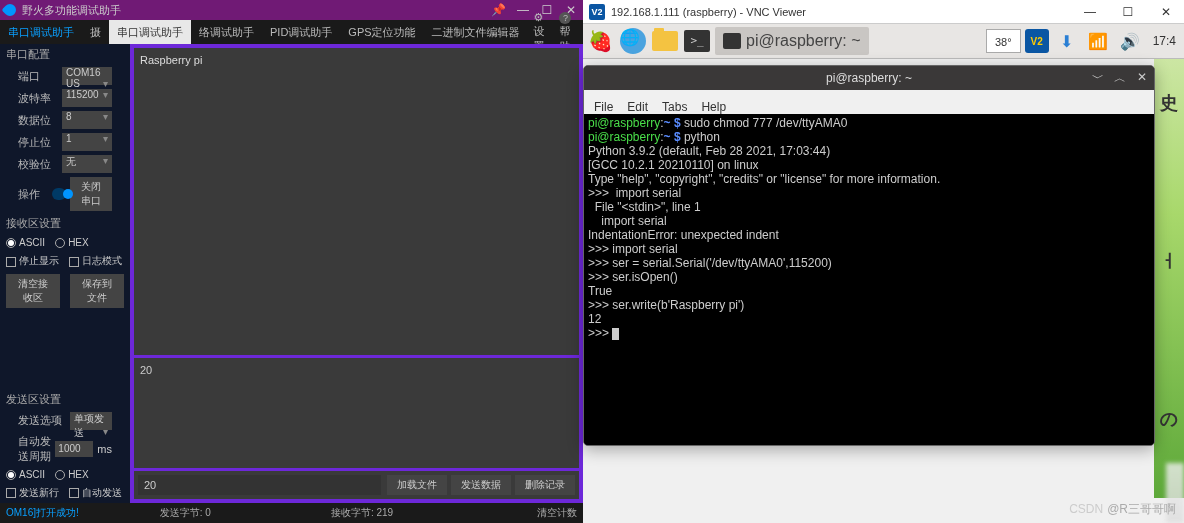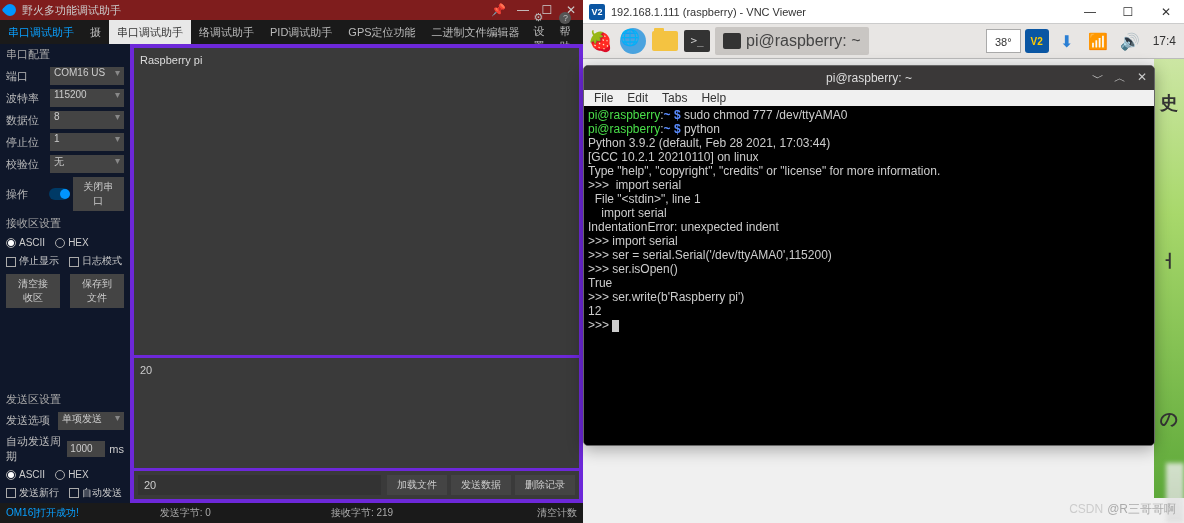--- a/index.html
+++ b/index.html
@@ -1,35 +1,35 @@
 <!DOCTYPE html>
 <html><head>
 <meta charset="utf-8">
 <style>
 *{box-sizing:border-box;margin:0;padding:0;font-family:"Microsoft YaHei",Arial,sans-serif}
 body{width:1184px;height:523px;overflow:hidden;background:#fff;position:relative}
 .left-app{position:absolute;left:0;top:0;width:583px;height:523px;background:#2a2a2a;color:#ccc;font-size:11px;display:flex;flex-direction:column}
-.la-titlebar{height:20px;background:#7f1d1d;display:flex;align-items:center;padding:0 4px}
+.la-titlebar{height:20px;background:#701a75;display:flex;align-items:center;padding:0 4px}
 .la-logo{width:12px;height:12px;background:#0095ff;border-radius:2px 6px 6px 6px;margin-right:6px;transform:rotate(-45deg)}
 .la-title{flex:1;color:#ccc;font-size:11px}
 .la-winbtns{display:flex;gap:8px;color:#ccc;font-size:12px}
 .la-winbtns span{cursor:pointer;width:16px;text-align:center}
 .pin{color:#0095ff}
 .la-tabs{height:24px;background:#1a1a1a;display:flex;align-items:center;color:#bbb;font-size:11px}
 .la-tab{padding:0 8px;height:24px;line-height:24px;cursor:pointer;white-space:nowrap}
 .la-tab.active{color:#0aa0ff}
 .la-tab.light{background:#e8e8e8;color:#333}
 .la-tabs-right{margin-left:auto;display:flex;gap:2px;padding-right:4px}
 .la-rbtn{padding:0 6px;cursor:pointer}
 .gear::before{content:"⚙";margin-right:2px}
 .help::before{content:"?";background:#555;border-radius:50%;width:12px;height:12px;display:inline-block;text-align:center;line-height:12px;margin-right:3px;font-size:9px}
 .la-body{flex:1;display:flex;min-height:0}
 .la-side{width:130px;background:#0f172a;display:flex;flex-direction:column;padding:0;color:#ccc;font-size:11px}
 .sec-title{color:#aaa;padding:3px 6px;font-size:11px}
-.srow{display:flex;align-items:center;padding:2px 6px;gap:4px}
+.srow{display:flex;align-items:center;padding:2px 18px;gap:4px}
 .srow label{width:40px;color:#bbb;font-size:11px}
 .sel{flex:1;background:#444;color:#ccc;border:none;height:18px;font-size:10px;padding:0 4px;position:relative}
 .sel::after{content:"▾";position:absolute;right:4px;color:#888}
 .toggle{width:22px;height:12px;background:#003a66;border-radius:6px;position:relative;margin-left:4px}
 .toggle::after{content:"";position:absolute;width:10px;height:10px;background:#0095ff;border-radius:50%;top:1px;left:11px}
 .btn-dark{background:#444;color:#ccc;border:none;padding:3px 8px;font-size:10px;cursor:pointer}
 .radio{width:10px;height:10px;border-radius:50%;border:1px solid #aaa;display:inline-block;vertical-align:middle;margin-right:3px;position:relative}
 .radio.on::after{content:"";position:absolute;inset:1px;background:#fff;border-radius:50%}
 .chk{width:10px;height:10px;border:1px solid #aaa;display:inline-block;vertical-align:middle;margin-right:3px}
 .srow2{display:flex;gap:10px;padding:3px 6px;align-items:center;font-size:10px}
@@ -64,21 +64,21 @@
 .tb-spacer{flex:1}
 .tb-temp{padding:0 8px;background:#fff;border:1px solid #aaa;height:24px;line-height:24px;font-size:11px;color:#333}
 .tb-vnc{width:24px;height:24px;background:#0a56a3;color:#fc0;font-size:10px;font-weight:bold;display:flex;align-items:center;justify-content:center;border-radius:3px}
 .tb-sys{color:#2a7fd4;font-size:16px}
 .tb-wifi{color:#2a7fd4}
 .tb-clock{color:#333;font-size:12px;padding:0 4px}
 .term-window{position:absolute;top:65px;left:0;width:572px;height:381px;background:#1a1a1a;border:1px solid #666;border-radius:5px;overflow:hidden;display:flex;flex-direction:column;box-shadow:0 4px 16px rgba(0,0,0,.3)}
 .term-title{height:24px;background:#3a3838;color:#ddd;display:flex;align-items:center;justify-content:center;font-size:12px;position:relative}
 .term-title-btns{position:absolute;right:4px;display:flex;gap:6px;color:#ccc;font-size:12px}
 .term-title-btns span{cursor:pointer;width:16px;text-align:center}
-.term-menu{height:16px;background:#f0f0f0;display:flex;align-items:center;gap:14px;padding:0 10px;font-size:12px;color:#333}
+.term-menu{height:24px;background:#f0f0f0;display:flex;align-items:flex-end;gap:14px;padding:0 10px;font-size:12px;color:#333}
 .term-menu span{cursor:pointer}
 .term-body{flex:1;background:#000;color:#ccc;font-family:"Courier New",monospace;font-size:12px;padding:2px 4px;line-height:14px;white-space:pre-wrap;overflow:auto}
 .grn{color:#4adf4a;font-weight:normal}
 .blu{color:#5a8cff;font-weight:bold}
 .cursor-block{display:inline-block;width:7px;height:12px;background:#ccc;vertical-align:middle}
 .watermark{position:absolute;right:8px;bottom:5px;font-size:12px;color:#aaa}
 .watermark .csdn{color:#ccc;margin-right:4px}
 .blur-strip{position:absolute;left:583px;right:0;bottom:0;height:60px;background:linear-gradient(#eee,#ddd);filter:blur(2px);opacity:.8}
 </style>
 </head>

